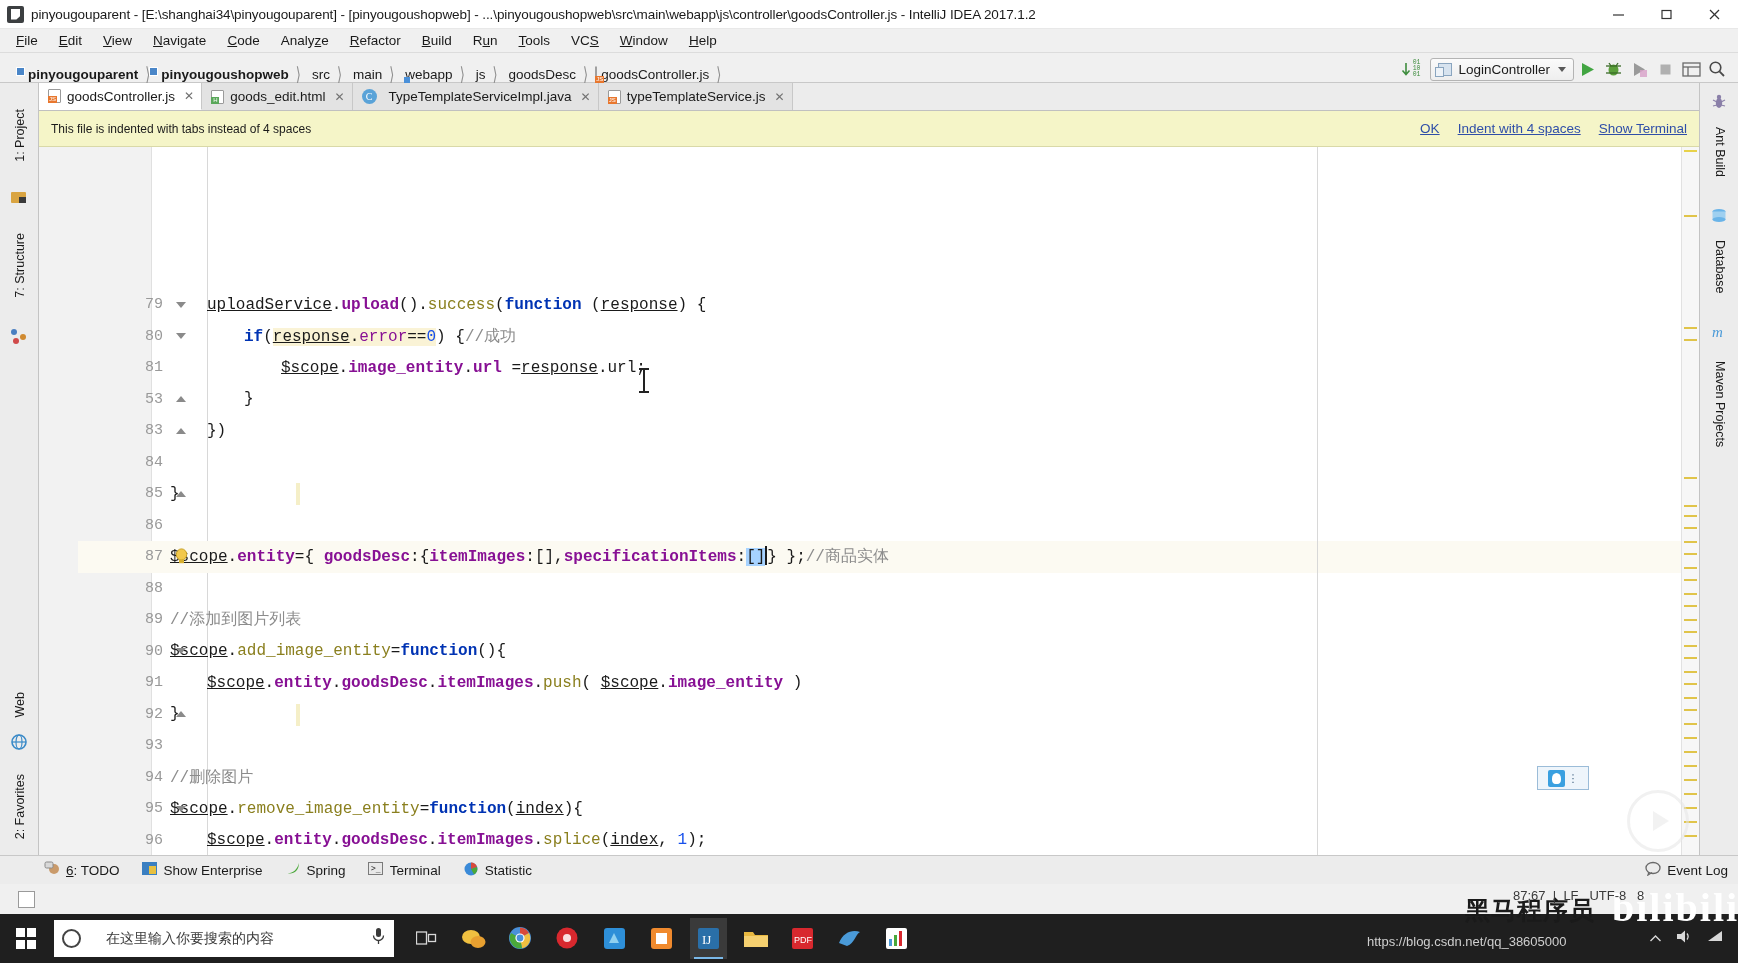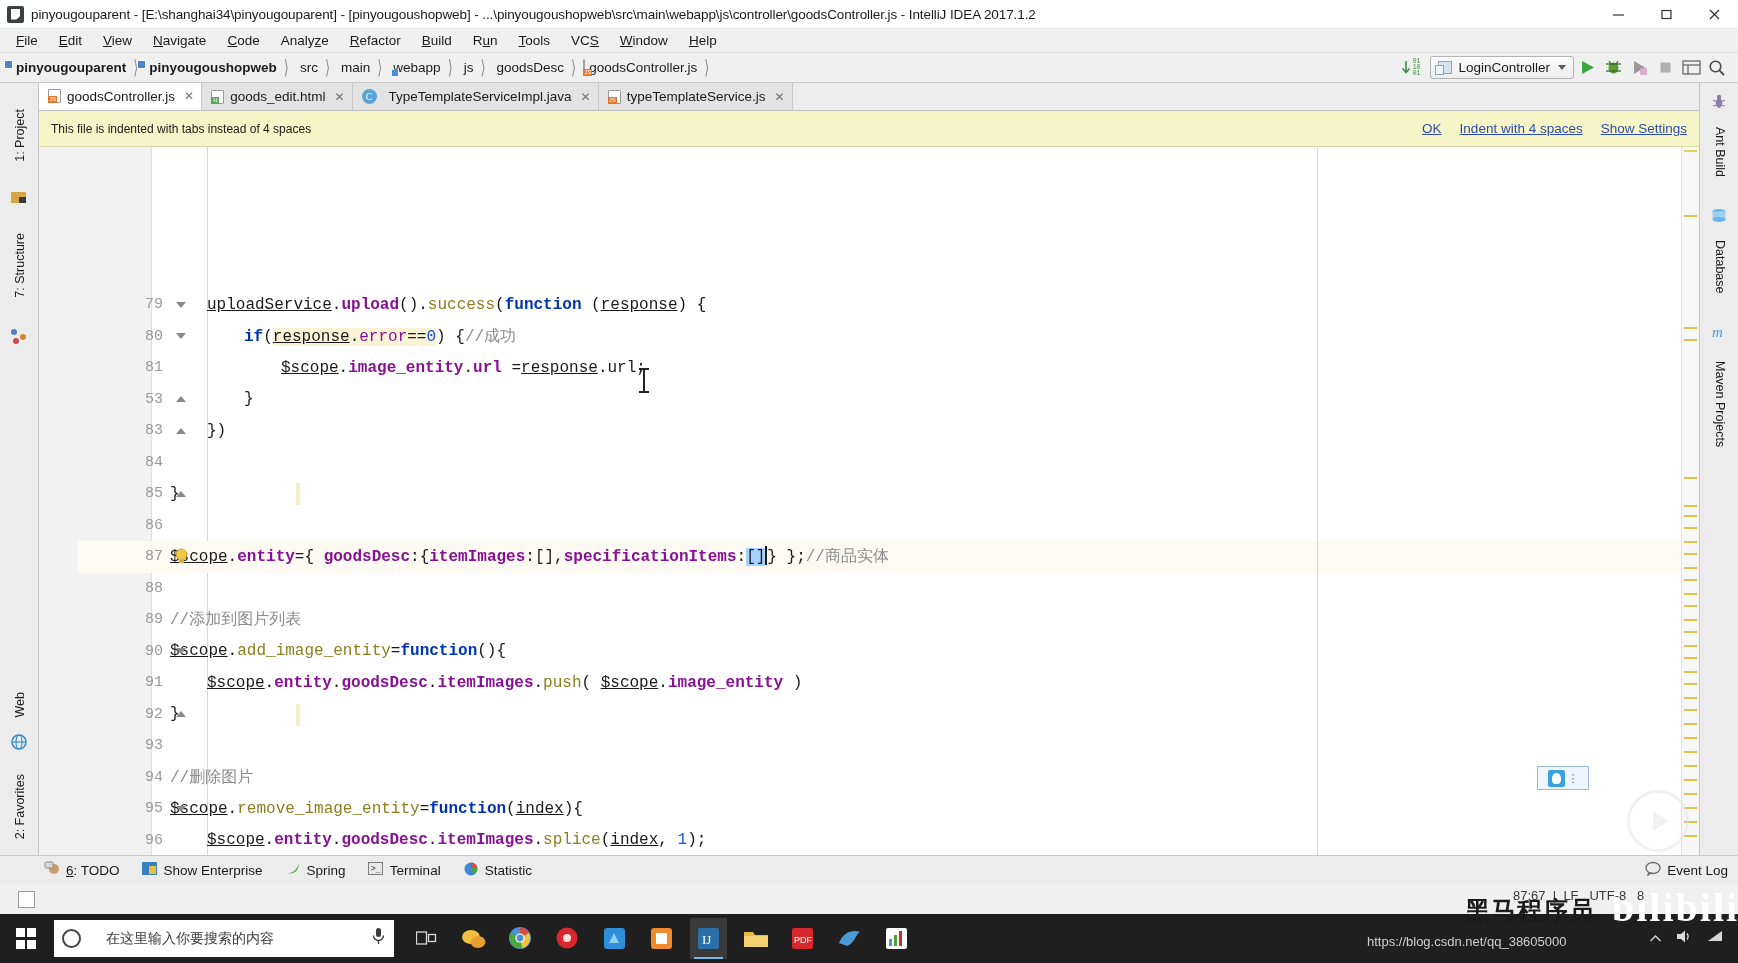--- a/index.html
+++ b/index.html
@@ -43,21 +43,21 @@
   }
   .menu-item {
     font-size: 13.5px; color: #1a1a1a; margin-right: 17px; white-space: nowrap;
     padding: 1px 2px;
   }
   .menu-item u { text-decoration: underline; }
 
   
   .navbar {
     position: absolute; top: 53px; left: 0; width: 1738px; height: 30px;
-    background: #f0f0f0; display: flex; align-items: center; padding-left: 12px;
+    background: #f0f0f0; display: flex; align-items: flex-end; padding-left: 24px;
     border-bottom: 1px solid #c8c8c8;
   }
   .crumb { display: flex; align-items: center; font-size: 13.5px; color: #1a1a1a; }
   .crumb .ic { margin-right: 4px; display: block; }
   .crumb.bold { font-weight: bold; }
   .crumb-sep {
     margin: 0 7px; color: #909090; font-size: 13px; transform: scaleY(1.5);
   }
   .folder-ic {
     width: 14px; height: 12px; background: #a9b7c6; border-radius: 1px 2px 2px 1px;
@@ -550,21 +550,21 @@
       <span>typeTemplateService.js</span>
       <span class="xbtn">✕</span>
     </div>
   </div>
 
   <div class="notifbar">
     <span class="notif-text">This file is indented with tabs instead of 4 spaces</span>
     <span class="notif-links">
       <a href="#">OK</a>
       <a href="#">Indent with 4 spaces</a>
-      <a href="#">Show Settings</a>
+      <a href="#">Show Terminal</a>
     </span>
   </div>
 
   <div class="editor">
     <div class="gutter"></div>
     <div class="codearea">
       <div class="indentguide" style="left:55px;top:0;height:708px;"></div>
     </div>
     <div id="lines-host">
         <div class="line" style="position: absolute; left: 39px; top: 142px; width: 1660px;"><span class="lnum">79</span><span class="fold"><span class="foldarrow dn"></span></span><span class="code" style="margin-left: 74px;"><span class="t-ident-u">uploadService</span><span class="t-plain">.</span><span class="t-field">upload</span><span class="t-plain">().</span><span class="t-fn">success</span><span class="t-plain">(</span><span class="t-kw">function</span><span class="t-plain"> (</span><span class="t-ident-u">response</span><span class="t-plain">) {</span></span></div>

